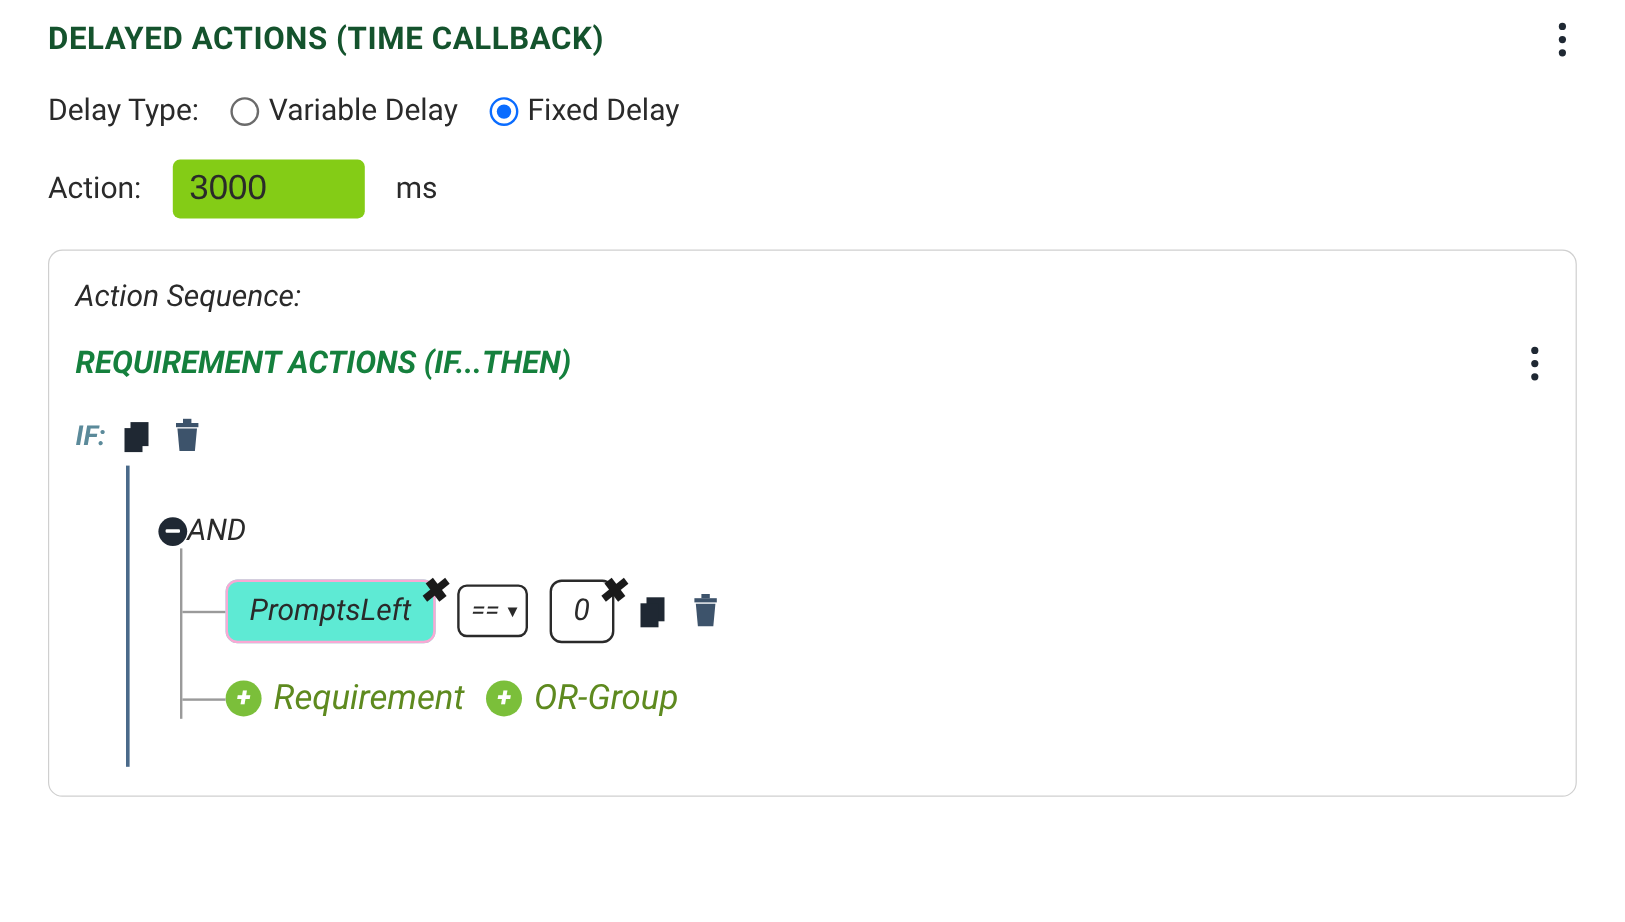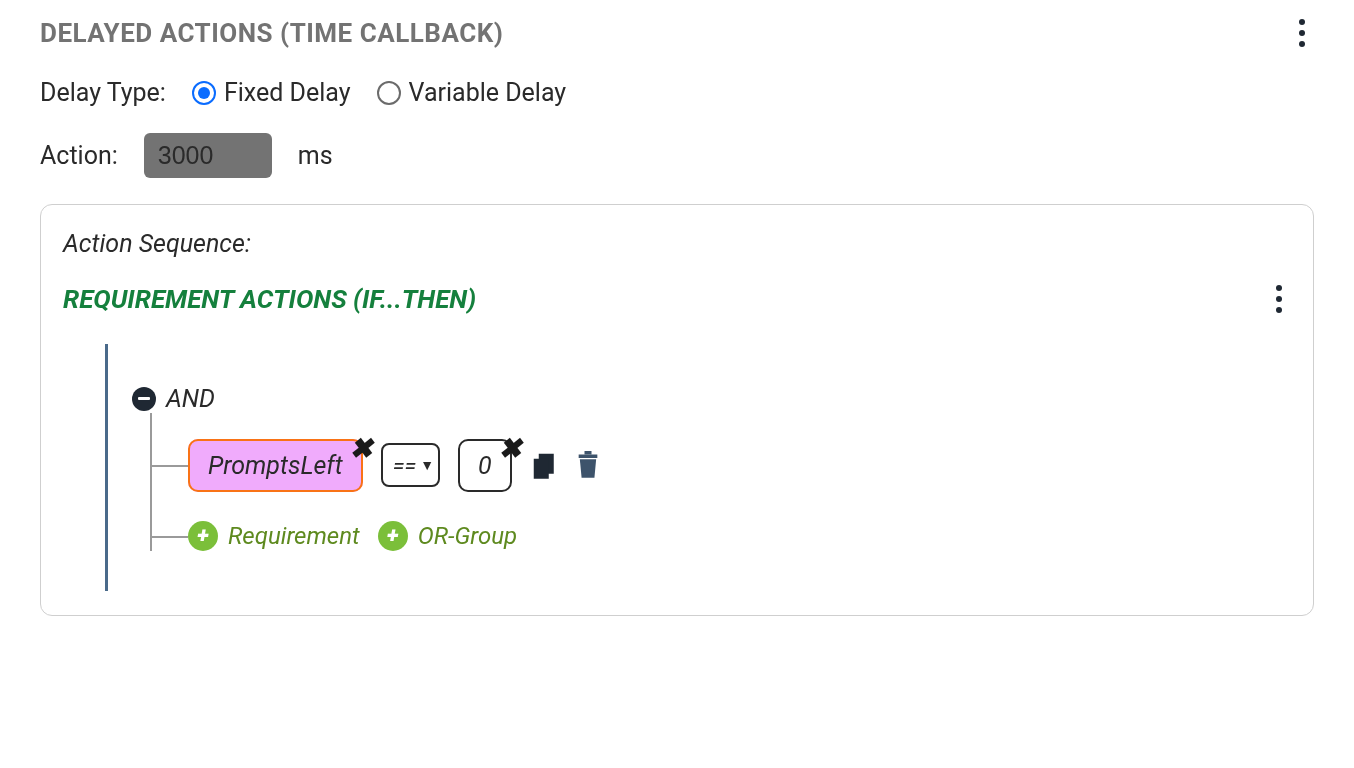--- a/index.html
+++ b/index.html
@@ -13,21 +13,21 @@
   }
   .section-header {
     display: flex;
     justify-content: space-between;
     align-items: center;
     margin-bottom: 30px;
   }
   .section-title {
     font-weight: 700;
     font-size: 26px;
-    color: #737373;
+    color: #14532d;
     letter-spacing: .5px;
   }
   .kebab {
     width: 24px;
     height: 30px;
     display: flex;
     flex-direction: column;
     justify-content: center;
     align-items: center;
     gap: 5px;
@@ -53,26 +53,26 @@
     width: 24px; height: 24px;
     border-radius: 50%;
     border: 2px solid #6b6b6b;
     display:inline-flex; align-items:center; justify-content:center;
   }
   .radio-circle.selected { border-color: #0a6cff; }
   .radio-circle.selected::after {
     content:""; width:12px; height:12px; border-radius:50%; background:#0a6cff;
   }
   .num-input {
-    background:#737373;
+    background:#84cc16;
     border:none;
     border-radius:6px;
     padding:8px 14px;
-    font-size:25px;
-    width:128px;
+    font-size:29px;
+    width:160px;
     color:#2a2a2a;
   }
   .panel {
     border:1px solid #cfcfcf;
     border-radius:12px;
     padding:24px 22px;
     font-style:italic;
   }
   .panel-label {
     font-size:25px;
@@ -105,21 +105,20 @@
     margin-left:42px;
     border-left:3px solid #4a6a8a;
     padding-left:28px;
     padding-top:40px;
     padding-bottom:40px;
     position:relative;
   }
   .and-row {
     display:flex;
     align-items:center;
-    gap:10px;
     font-size:25px;
     margin-left:-4px;
     margin-bottom:0;
   }
   .minus-circle {
     width:24px; height:24px; border-radius:50%;
     background:#1f2833;
     display:inline-flex; align-items:center; justify-content:center;
     cursor:pointer;
   }
@@ -140,25 +139,25 @@
   .elbow {
     position:absolute;
     left:-36px;
     top:50%;
     width:36px;
     height:2px;
     background:#9a9a9a;
   }
   .chip-wrap { position:relative; display:inline-block; }
   .chip {
-    border:2px solid #f97316;
+    border:2px solid #f9a8d4;
     border-radius:10px;
     padding:10px 18px;
     font-size:25px;
-    background:#f0abfc;
+    background:#5eead4;
   }
   .chip-x {
     position:absolute;
     right:-10px; top:-16px;
     font-size:28px;
     font-weight:900;
     color:#1a1a1a;
     cursor:pointer;
     line-height:1;
   }
@@ -205,43 +204,43 @@
     align-items:center;
     gap:10px;
     cursor:pointer;
   }
   .plus-circle {
     width:30px; height:30px; border-radius:50%;
     background:#7bbf3a;
     display:inline-flex; align-items:center; justify-content:center;
     color:#fff; font-weight:900; font-size:22px; line-height:1;
   }
-  .add-label { color:#5e8a1f; font-size:24px; }
+  .add-label { color:#5e8a1f; font-size:29px; }
 </style>
 </head>
 <body>
 
 <div class="section-header">
   <div class="section-title">DELAYED ACTIONS (TIME CALLBACK)</div>
   <div class="kebab">
     <span></span>
       <span></span>
       <span></span>
   </div>
 </div>
 
 <div class="row">
   <span>Delay Type:</span>
   <span class="radio">
+    <span class="radio-circle"></span>
+    <span>Variable Delay</span>
+  </span>
+  <span class="radio">
     <span class="radio-circle selected"></span>
     <span>Fixed Delay</span>
-  </span>
-  <span class="radio">
-    <span class="radio-circle"></span>
-    <span>Variable Delay</span>
   </span>
 </div>
 
 <div class="row">
   <span>Action:</span>
   <input class="num-input" type="text" value="3000" style="">
   <span>ms</span>
 </div>
 
 <div class="panel">
@@ -249,20 +248,36 @@
 
   <div class="sub-header">
     <div class="sub-title">REQUIREMENT ACTIONS (IF...THEN)</div>
     <div class="kebab">
       <span></span>
         <span></span>
         <span></span>
     </div>
   </div>
 
+  <div class="if-line">
+    <span class="if-label">IF:</span>
+    <span>
+      <svg class="icon" width="30" height="30" viewBox="0 0 24 24">
+        <rect x="7" y="3" width="12" height="16" fill="#1f2833"></rect>
+        <rect x="3" y="7" width="12" height="16" fill="#1f2833"></rect>
+      </svg>
+    </span>
+    <span>
+      <svg class="icon" width="28" height="30" viewBox="0 0 24 24">
+        <rect x="4" y="3" width="16" height="3" fill="#3d536b"></rect>
+        <rect x="9" y="0" width="6" height="3" fill="#3d536b"></rect>
+        <path d="M5 7 H19 L17.5 23 H6.5 Z" fill="#3d536b"></path>
+      </svg>
+    </span>
+  </div>
 
   <div class="tree">
     <div class="and-row">
       <span class="minus-circle"></span>
       <span>AND</span>
     </div>
 
     <div class="branch">
       <div class="cond-row">
         <span class="elbow"></span>

